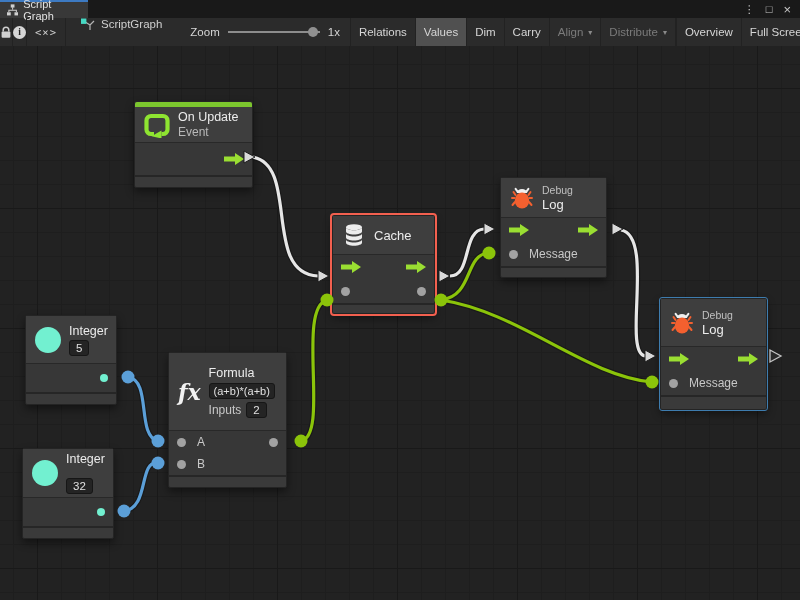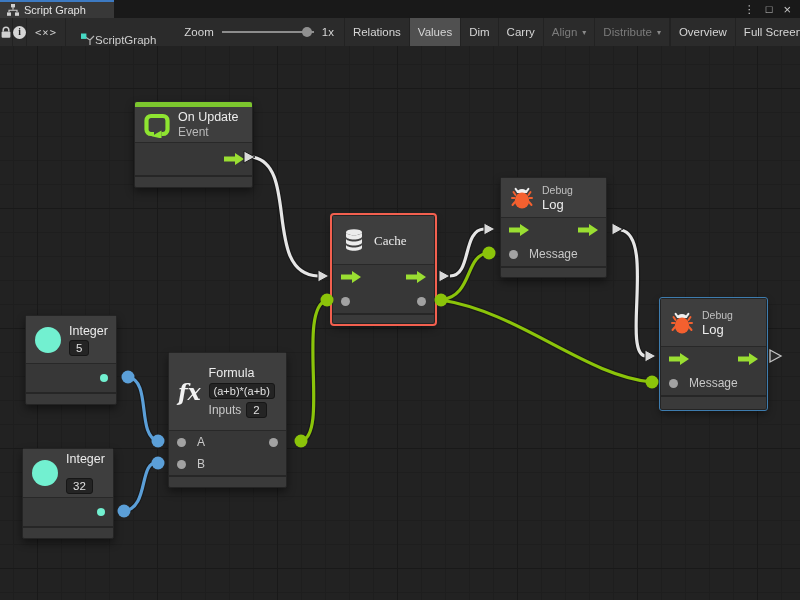--- a/index.html
+++ b/index.html
@@ -1,33 +1,33 @@
 <!DOCTYPE html>
 <html><head>
 <meta charset="utf-8">
 <style>
   * { margin:0; padding:0; box-sizing:border-box; }
   body { font-family:"Liberation Sans", sans-serif; background:#111; }
   .window { position:relative; width:800px; height:600px; background:#191919; overflow:hidden; }
 
   
   .titlebar { height:18px; background:#191919; display:flex; align-items:stretch; }
-  .tab { width:114px; background:#383838; border-top:2px solid #3d7ac2; display:flex; align-items:center; gap:5px; padding:0 7px; color:#e2e2e2; font-size:11px; }
+  .tab { width:88px; background:#383838; border-top:2px solid #3d7ac2; display:flex; align-items:center; gap:5px; padding:0 7px; color:#e2e2e2; font-size:11px; }
   .win-controls { margin-left:auto; display:flex; align-items:center; gap:11px; padding-right:9px; color:#c8c8c8; font-size:11px; }
   .win-controls span { cursor:default; line-height:1; }
 
   
   .toolbar { height:28px; background:#2b2b2b; display:flex; align-items:stretch; color:#d6d6d6; font-size:11.5px; }
   .tbtn { display:flex; align-items:center; justify-content:center; padding:0 8px; border-right:1px solid #222; cursor:default; white-space:nowrap; }
   .tbtn.icon-btn { width:29px; padding:0; }
   .tbtn.code-btn { width:68px; }
   .tbtn.active { background:#505050; }
   .tbtn.disabled { color:#7b7b7b; }
   .tbtn .caret { font-size:8px; margin-left:5px; color:#8a8a8a; }
-  .graph-label { display:flex; align-items:flex-end; padding:0 10px 0 14px; color:#cfcfcf; }
+  .graph-label { display:flex; align-items:flex-start; gap:6px; padding:0 10px 0 14px; color:#cfcfcf; }
   .zoom-group { display:flex; align-items:center; gap:8px; padding:0 10px 0 18px; }
   .slider { position:relative; width:92px; height:12px; cursor:pointer; }
   .slider .track { position:absolute; top:5px; left:0; right:0; height:2px; background:#8d8d8d; }
   .slider .handle { position:absolute; top:1px; right:2px; width:10px; height:10px; border-radius:50%; background:#909090; }
   .flex-sep { flex:0 0 1px; background:#222; }
   .spacer { flex:1; }
   .info-circle { width:13px; height:13px; border-radius:50%; background:#d6d6d6; color:#222; font-size:9.5px; font-weight:bold; display:flex; align-items:center; justify-content:center; font-family:"Liberation Serif", serif; }
   .code-glyph { font-family:"DejaVu Sans Mono", monospace; font-size:10.5px; color:#cfcfcf; letter-spacing:1px; }
 
   
@@ -217,21 +217,21 @@
         <span class="dot"></span>
       </div>
       <div class="nrow" style="height:22px;">
         <span class="dot"></span>
         <span class="plabel">B</span>
       </div>
       <div class="nfoot" style="height:12px;"></div>
     </div>
 
     <div class="node sel-red" style="left:332px; top:169px; width:103px;">
-      <div class="nhead" style="height:49px;font-family:Liberation Serif, serif;">
+      <div class="nhead" style="height:39px;">
         <svg width="24" height="24" viewBox="0 0 24 24">
           <g fill="#ececec">
             <ellipse cx="12" cy="4.2" rx="8" ry="3"></ellipse>
             <path d="M4 4.2v4.2c0 1.66 3.58 3 8 3s8-1.34 8-3V4.2c0 1.66-3.58 3-8 3s-8-1.34-8-3z"></path>
             <path d="M4 10.4v4.2c0 1.66 3.58 3 8 3s8-1.34 8-3v-4.2c0 1.66-3.58 3-8 3s-8-1.34-8-3z"></path>
             <path d="M4 16.6v3.2c0 1.66 3.58 3 8 3s8-1.34 8-3v-3.2c0 1.66-3.58 3-8 3s-8-1.34-8-3z"></path>
           </g>
         </svg>
         <div class="nbig">Cache</div>
       </div>

